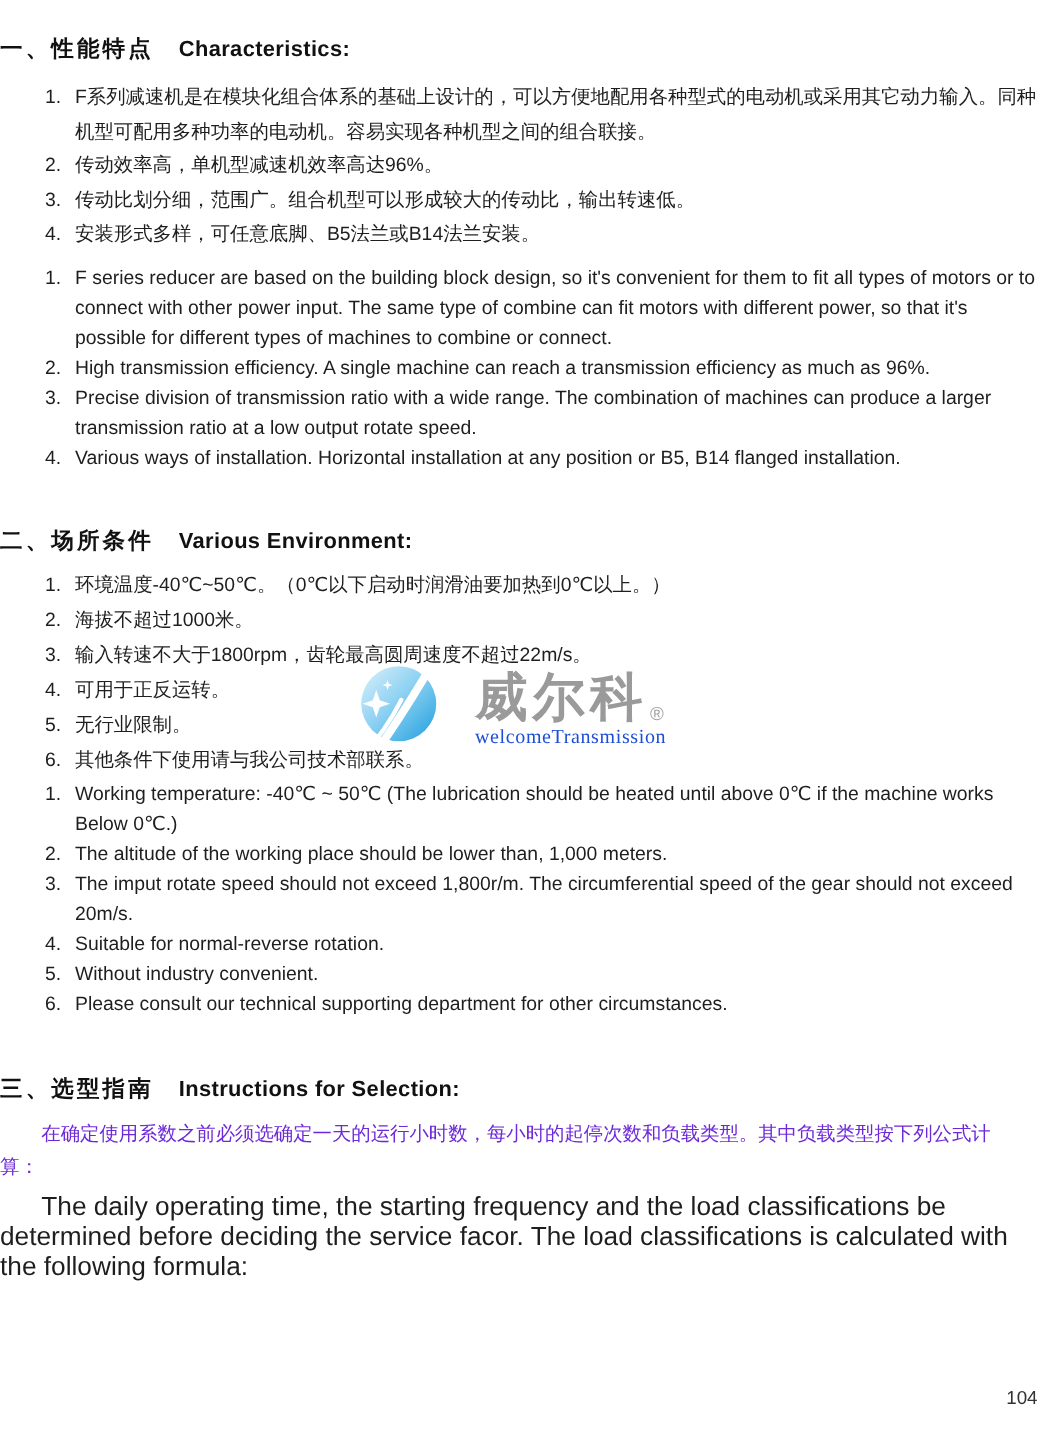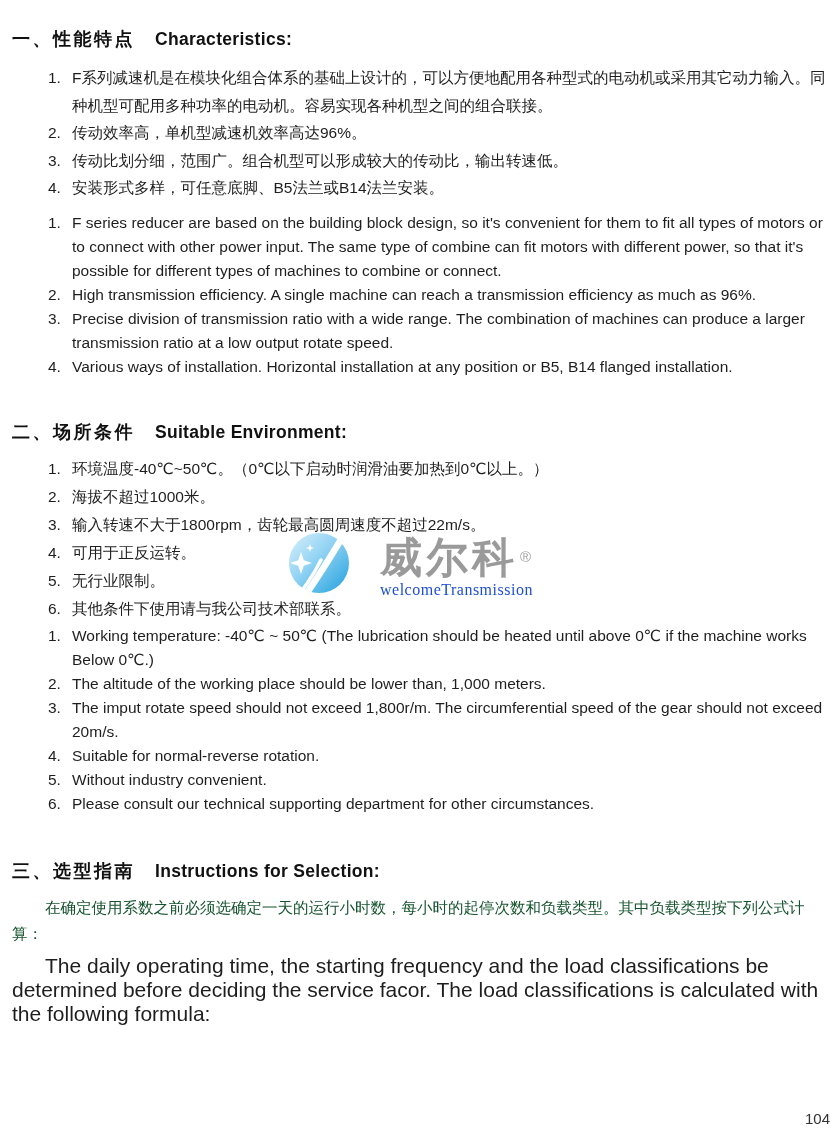--- a/index.html
+++ b/index.html
@@ -4,45 +4,45 @@
 <style>
   * { box-sizing: border-box; }
   html, body { margin: 0; padding: 0; }
   body {
     width: 840px; height: 1143px;
     background: #ffffff;
     font-family: "Liberation Sans", "DejaVu Sans", sans-serif;
     color: #222;
   }
   .page { position: relative; width: 840px; height: 1143px; overflow: hidden; background: #fff; }
-  .content { position: relative; z-index: 1; padding: 27px 8px 0 12px; }
+  .content { position: relative; z-index: 1; padding: 27px 8px 0 0; }
 
   .heading { display: flex; align-items: baseline; gap: 20px; margin: 0; font-weight: bold; color: #111; }
   .h-cn { font-size: 18px; letter-spacing: 2.5px; }
   .h-en { font-size: 17.5px; letter-spacing: 0.3px; }
 
   .cn-list { margin-top: 13px; font-size: 15.5px; line-height: 27.5px; color: #1e1e1e; }
   .en-list { margin-top: 9px;  font-size: 15.5px; line-height: 24px;   color: #1e1e1e; }
   .li { position: relative; padding-left: 60px; }
   .li .num { position: absolute; left: 36px; top: 0; }
 
   .sec-2 { margin-top: 41px; }
   .sec-2 .cn-list { margin-top: 11px; line-height: 28px; }
   .sec-2 .en-list { margin-top: 1px; }
 
   .sec-3 { margin-top: 43px; }
-  .cn-para { margin: 12px 10px 0 0; font-size: 15.5px; line-height: 26px; text-indent: 33px; color: #14532d; font-family: Liberation Serif, serif; }
+  .cn-para { margin: 12px 10px 0 0; font-size: 15.5px; line-height: 26px; text-indent: 33px; color: #6d28d9; font-family: Liberation Serif, serif; }
   .en-para { margin: 7px 0 0 0;  font-size: 21px; line-height: 24px; text-indent: 33px; color: #1e1e1e; }
 
   .page-number { position: absolute; right: 10px; bottom: 16px; font-size: 15px; color: #333; z-index: 1; }
 
   .watermark { position: absolute; left: 288px; top: 530px; z-index: 0; display: flex; align-items: flex-start; }
   .wm-mark { display: block; }
   .wm-text { margin-left: 30px; margin-top: 6px; }
-  .wm-cn-row { display: flex; align-items: center; }
+  .wm-cn-row { display: flex; align-items: flex-end; }
   .wm-cn { font-size: 42px; line-height: 44px; font-weight: bold; color: #9a9a9a; letter-spacing: 4px; }
   .wm-reg { font-size: 15px; color: #a0a0a0; margin-left: 2px; margin-top: -4px; }
   .wm-en { font-family: "Liberation Serif", "DejaVu Serif", serif; font-size: 16px; color: #1d4ed8; letter-spacing: 0.5px; margin-top: 1px; }
 </style>
 </head>
 <body>
 
 <div class="page">
 
   <div class="watermark">
@@ -110,21 +110,21 @@
         <div class="li">
           <span class="num">4.</span>
           <span>Various ways of installation. Horizontal installation at any position or B5, B14 flanged installation.</span>
         </div>
       </div>
     </section>
 
     <section class="sec-2">
       <h2 class="heading">
         <span class="h-cn">二、场所条件</span>
-        <span class="h-en">Suitable Environment:</span>
+        <span class="h-en">Various Environment:</span>
       </h2>
       <div class="cn-list">
         <div class="li">
           <span class="num">1.</span>
           <span>环境温度-40℃~50℃。（0℃以下启动时润滑油要加热到0℃以上。）</span>
         </div>
         <div class="li">
           <span class="num">2.</span>
           <span>海拔不超过1000米。</span>
         </div>

